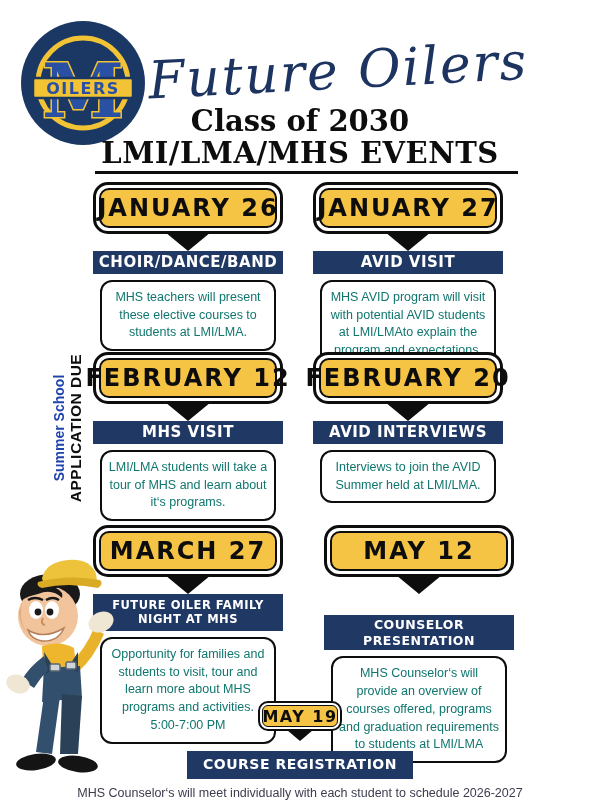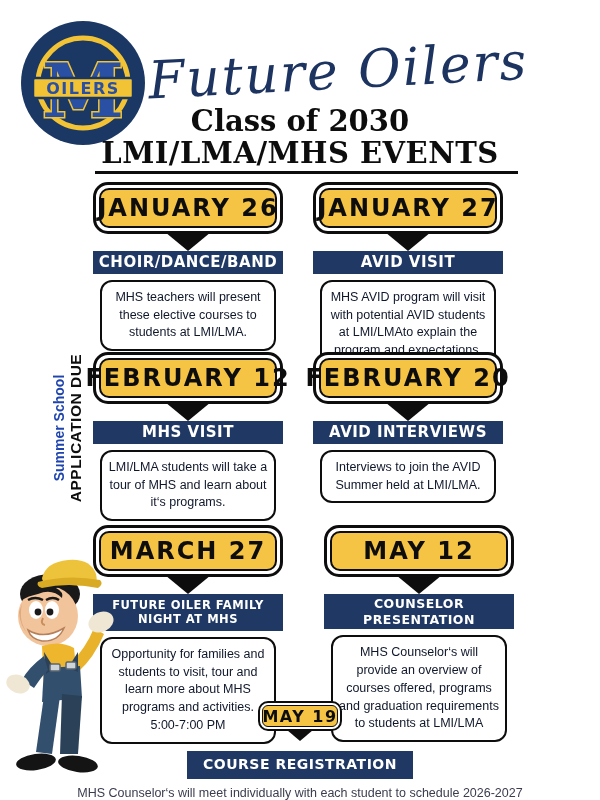--- a/index.html
+++ b/index.html
@@ -53,26 +53,26 @@
   .arrow{
     width:0;height:0;margin-top:-2px;
     border-left:23px solid transparent;border-right:23px solid transparent;
     border-top:19px solid #0d0d0d;
   }
   .banner{
     width:100%;box-sizing:border-box;background:#1f3864;color:#ffffff;
     text-align:center;font-family:"DejaVu Sans", sans-serif;font-weight:bold;
     font-size:15px;letter-spacing:0.5px;padding:2px 2px;line-height:1.25;
   }
-  .banner.small{font-size:12.5px;}
+  .banner.small{font-size:12.5px;margin-top:21px;}
   .banner.twoline{font-size:11.5px;padding:4px 6px;}
   .descbox{
     width:176px;box-sizing:border-box;margin-top:6px;background:#ffffff;
     border:2px solid #0d0d0d;border-radius:12px;padding:7px 6px;
-    text-align:center;font-size:12.5px;line-height:1.42;color:#0f172a;
+    text-align:center;font-size:12.5px;line-height:1.42;color:#0f766e;
   }
 
   
   .footer-evt{
     position:absolute;left:50%;top:701px;transform:translateX(-50%);
     width:480px;display:flex;flex-direction:column;align-items:center;
   }
   .footer-evt .pill{width:84px;border-width:2px;border-radius:10px;padding:2px;}
   .footer-evt .pill-inner{height:20px;border-width:1.5px;border-radius:6px;font-size:16px;letter-spacing:1.5px;}
   .footer-evt .arrow{border-left-width:13px;border-right-width:13px;border-top-width:11px;margin-top:-1px;}

